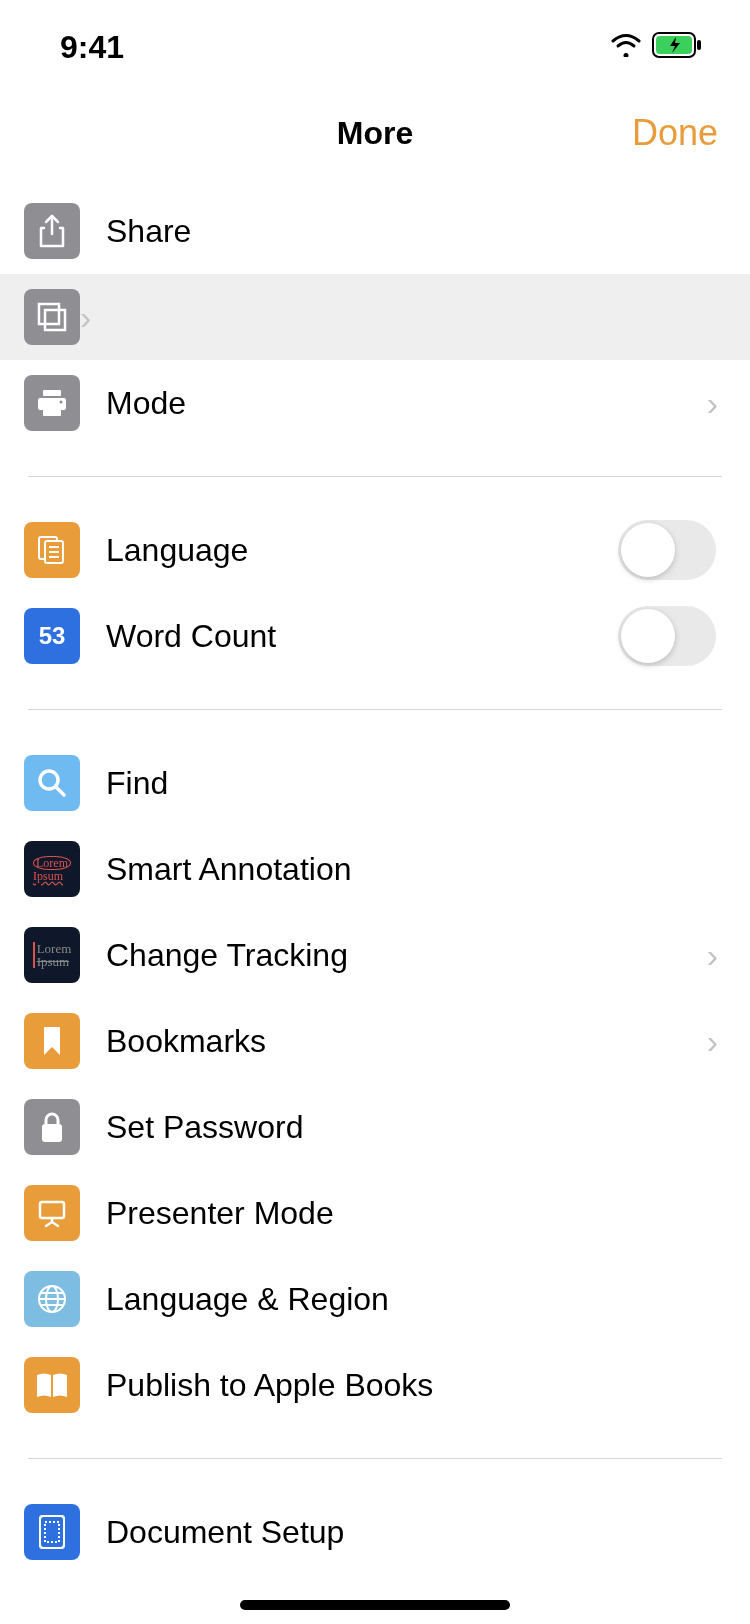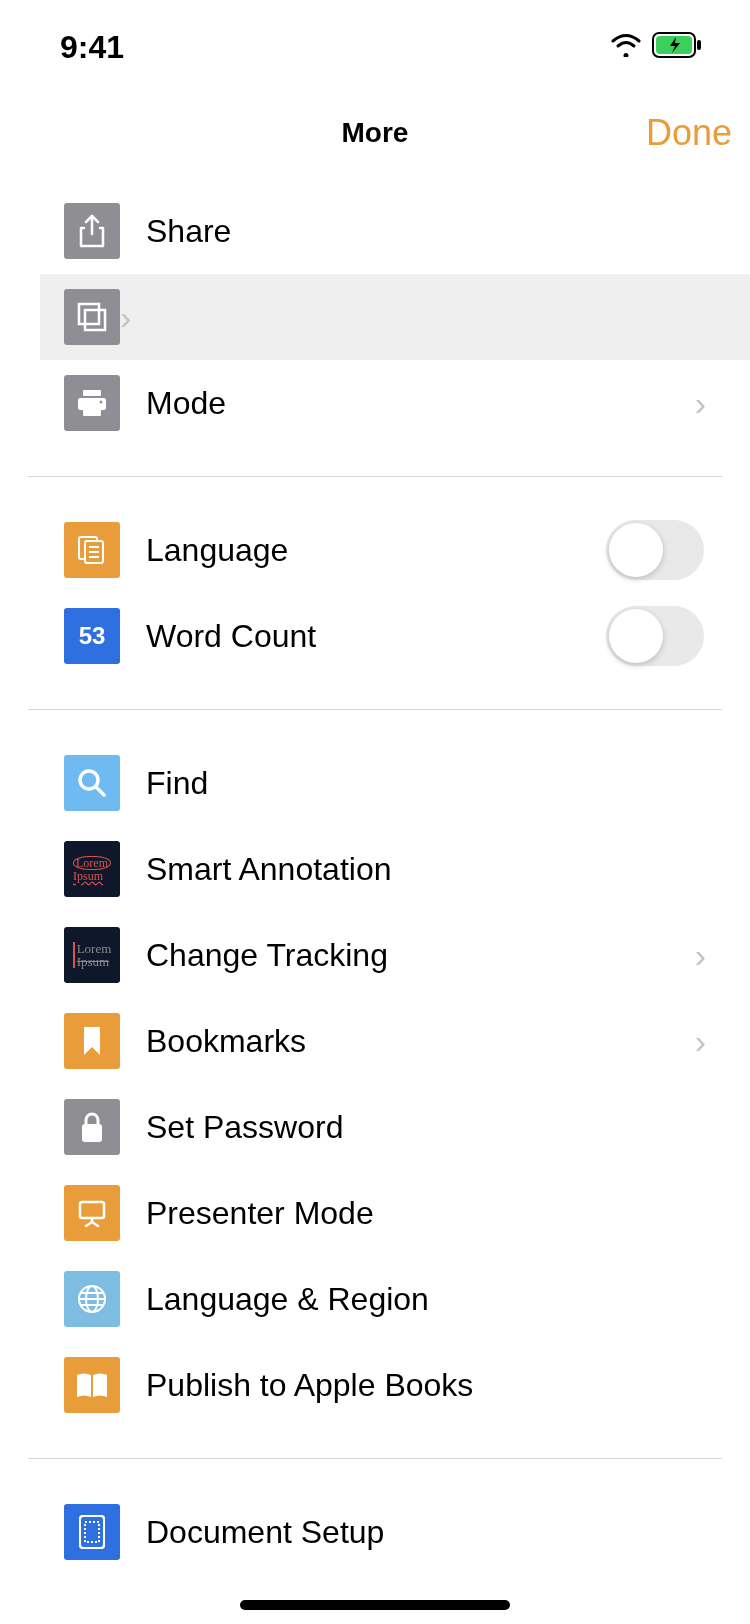--- a/index.html
+++ b/index.html
@@ -31,46 +31,45 @@
   .nav-bar {
     display: flex;
     align-items: center;
     justify-content: center;
     position: relative;
     height: 90px;
     margin-top: 8px;
     margin-bottom: 10px;
   }
   .nav-title {
-    font-size: 28px;
+    font-size: 32px;
     font-weight: 600;
   }
   .nav-done {
     position: absolute;
-    right: 18px;
+    right: 32px;
     font-size: 36px;
     font-weight: 500;
     color: #e89c3a;
   }
   .list { }
   .row {
     display: flex;
     align-items: center;
     height: 86px;
     padding-left: 24px;
-    padding-right: 42px;
-    margin-left: 40px;
+    padding-right: 30px;
   }
   .row.highlight {
     background: #efefef;
   }
   .icon-wrap {
     width: 56px;
     height: 56px;
-    border-radius: 3px;
+    border-radius: 8px;
     display: flex;
     align-items: center;
     justify-content: center;
     flex-shrink: 0;
   }
   .row-label {
     font-size: 32px;
     margin-left: 26px;
     flex: 1;
     color: #000;

